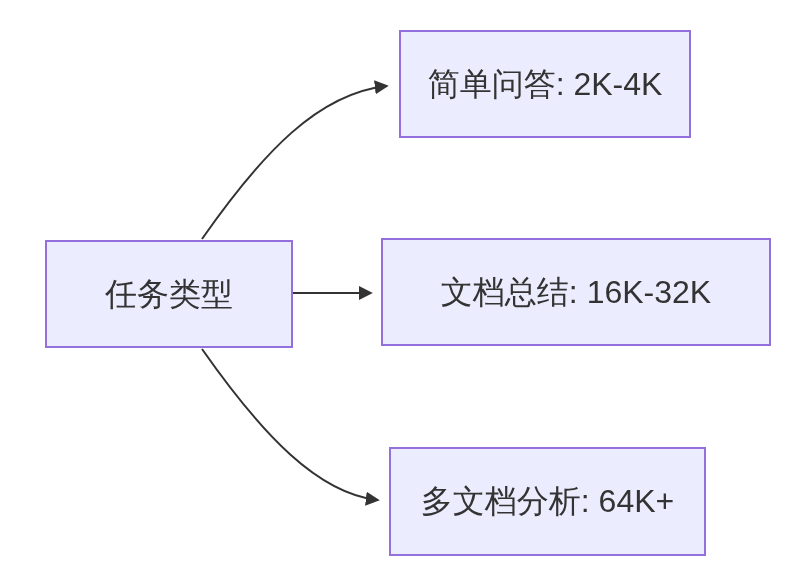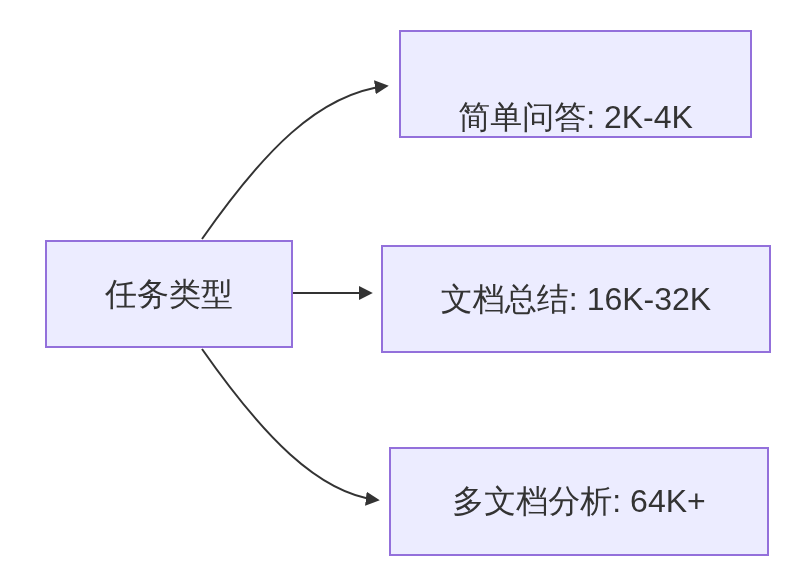--- a/index.html
+++ b/index.html
@@ -53,25 +53,25 @@
     </defs>
     <path class="edge" d="M202,239 C263,152 318,94 386,86" marker-end="url(#arrow)"></path>
     <path class="edge" d="M283,293 L370,293" marker-end="url(#arrow)"></path>
     <path class="edge" d="M202,349 C263,436 318,493 377,500" marker-end="url(#arrow)"></path>
   </svg>
 
   <div class="node" style="left:45px; top:240px; width:248px; height:108px;">
     <span>任务类型</span>
   </div>
 
-  <div class="node" style="left:399px; top:30px; width:353px; height:108px;align-items:flex-end;">
+  <div class="node" style="left:399px; top:30px; width:292px; height:108px;">
     <span>简单问答: 2K-4K</span>
   </div>
 
-  <div class="node" style="left:381px; top:245px; width:390px; height:108px;">
+  <div class="node" style="left:381px; top:238px; width:390px; height:108px;">
     <span>文档总结: 16K-32K</span>
   </div>
 
-  <div class="node" style="left:389px; top:447px; width:380px; height:109px;">
+  <div class="node" style="left:389px; top:447px; width:317px; height:109px;">
     <span>多文档分析: 64K+</span>
   </div>
 
 </div>
 
 </body></html>

